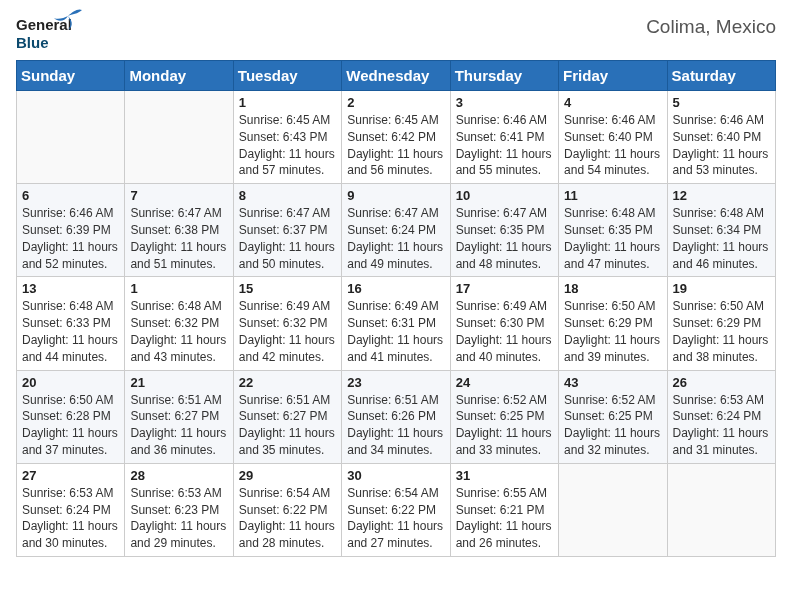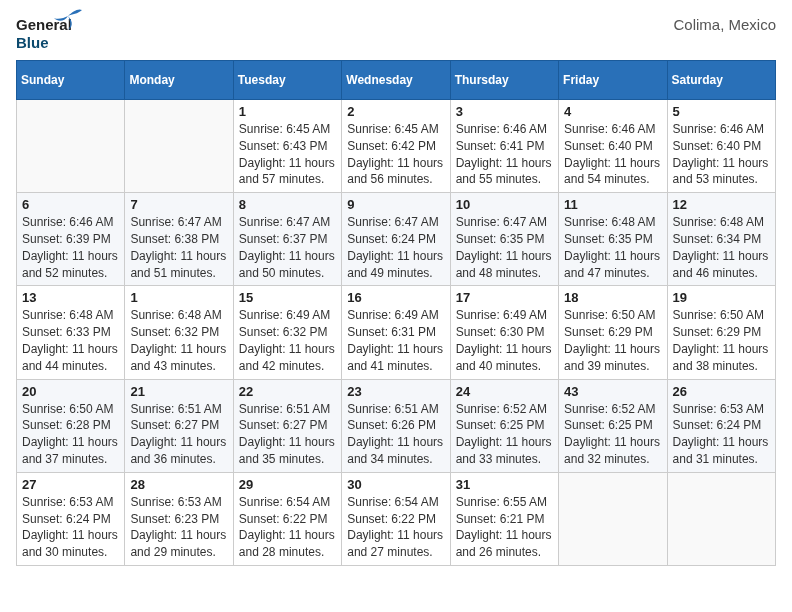--- a/index.html
+++ b/index.html
@@ -18,34 +18,34 @@
     }
     .title-block {
       text-align: right;
     }
     .month-title {
       font-size: 36px;
       font-weight: bold;
       color: #222;
     }
     .location {
-      font-size: 15px;
+      font-size: 19px;
       color: #555;
     }
     .calendar {
       width: 100%;
       border-collapse: collapse;
       border: 1px solid #ccc;
     }
     .calendar th {
       background: #2970b8;
       color: #fff;
-      font-size: 12px;
-      font-weight: bold;
-      padding: 12px 4px;
+      font-size: 15px;
+      font-weight: bold;
+      padding: 6px 4px;
       text-align: left;
       border: 1px solid #1a5a9a;
     }
     .calendar td {
       vertical-align: top;
       border: 1px solid #ccc;
       padding: 4px 5px;
       font-size: 10px;
       color: #333;
       min-width: 100px;

